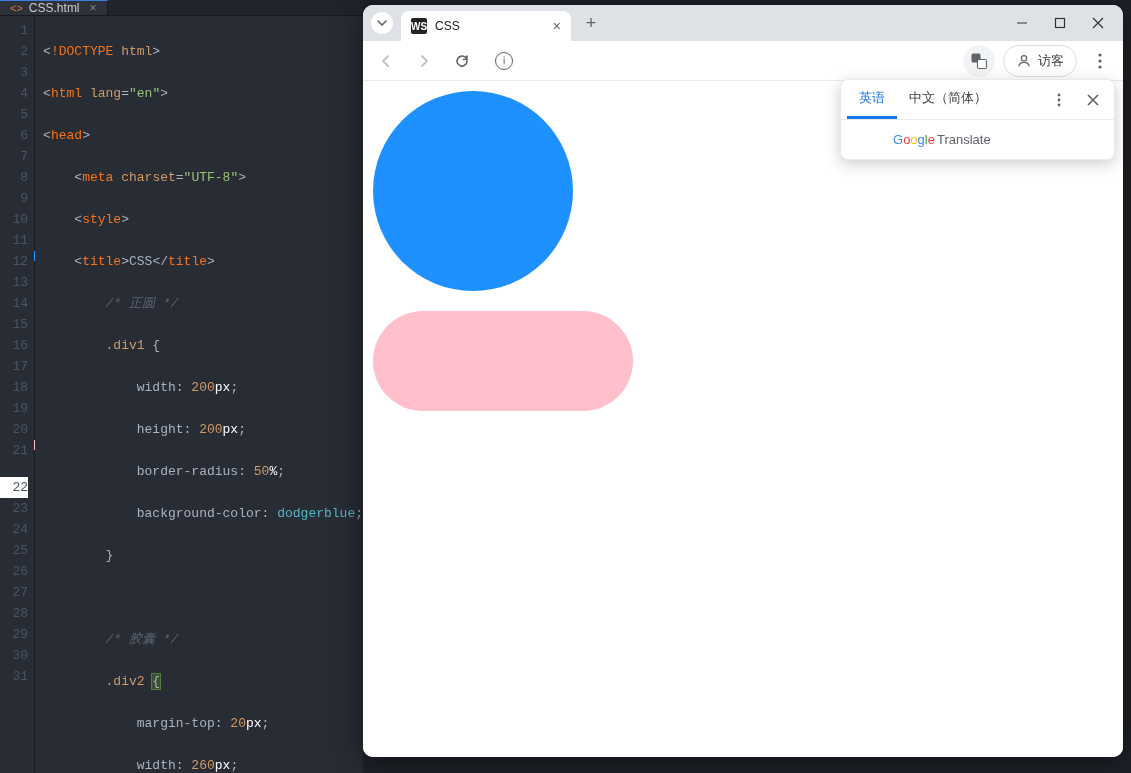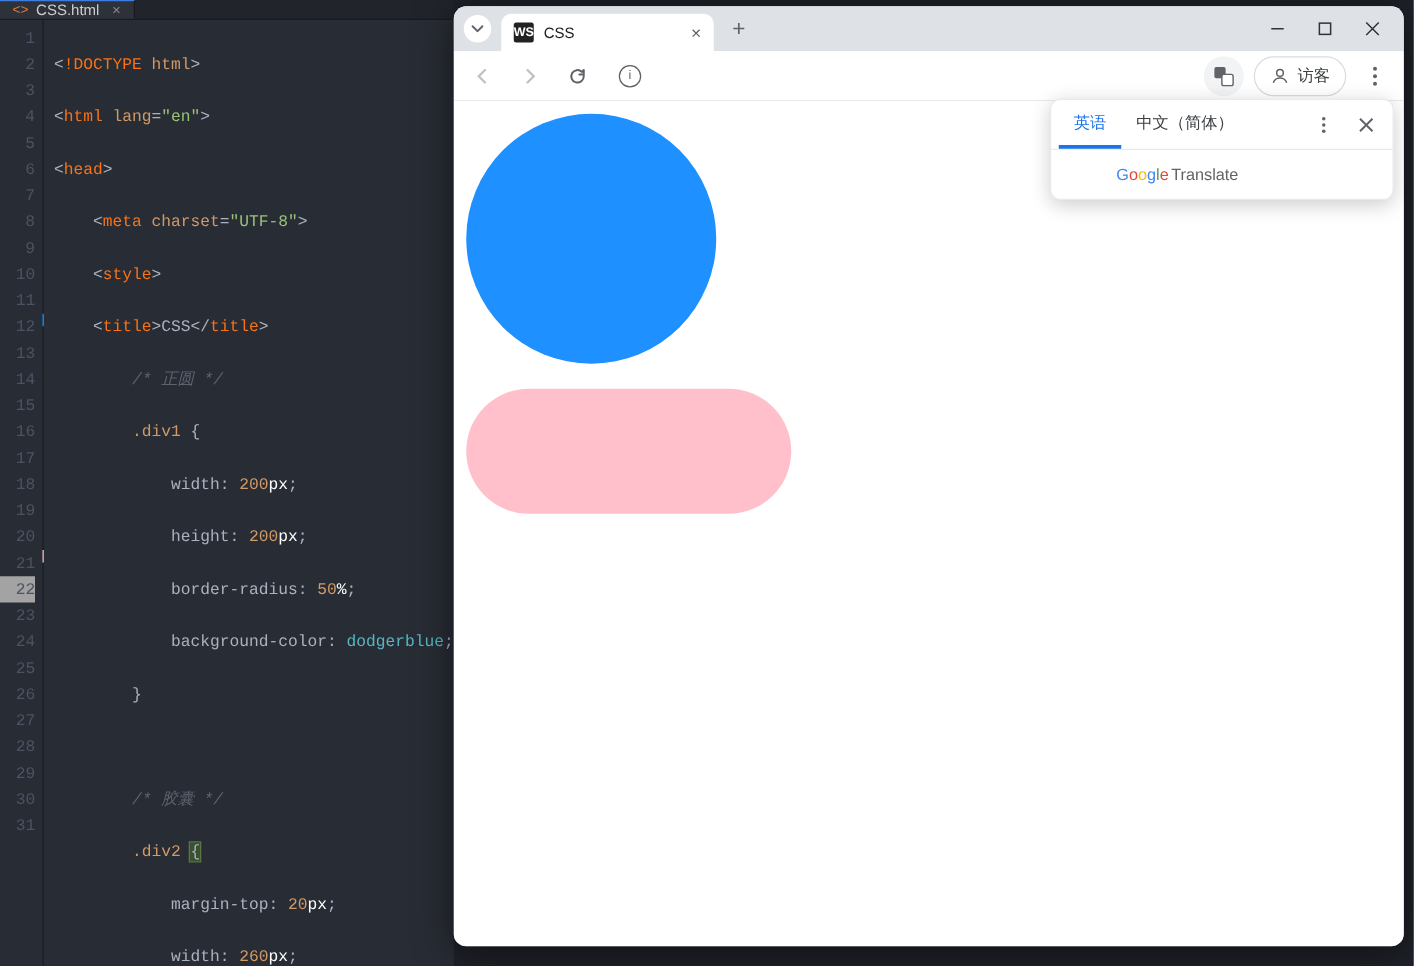--- a/index.html
+++ b/index.html
@@ -24,21 +24,21 @@
   background: #2c313a; color: #ccc; font-size: 12px;
   border-right: 1px solid #181a1f; border-top:1px solid #3e7de0;
 }
 .editor-tab .file-icon { color:#e37933; font-size:11px; }
 .editor-tab .close { color:#888; font-size:12px; margin-left:4px;}
 .editor-body { flex:1; display:flex; font-family: Consolas, 'Courier New', monospace; font-size:13px; line-height:21px;}
 .gutter { width:55px; background:#282c34; text-align:right; padding:4px 6px 0 0; color:#4b5363; user-select:none; border-right:1px solid #181a1f; position:relative;}
 .gutter .ln { height:21px; }
 .code { flex:1; background:#282c34; padding:4px 0 0 8px; white-space:pre; color:#abb2bf; position:relative;}
 .code .line { height:21px; }
-.gutter .ln.hl { background:#a3a3a3;}
+.gutter .ln.hl { background:#ffffff;margin-top:16px;}
 .t-tag { color:#f97316; }
 .t-attr { color:#d19a66; }
 .t-str { color:#98c379; }
 .t-punc { color:#abb2bf; }
 .t-sel { color:#d19a66; }
 .t-prop { color:#abb2bf; }
 .t-num { color:#d19a66; }
 .t-unit { color:#ffffff; }
 .t-comment { color:#5c6370; font-style:italic;}
 .t-kw { color:#56b6c2;}

